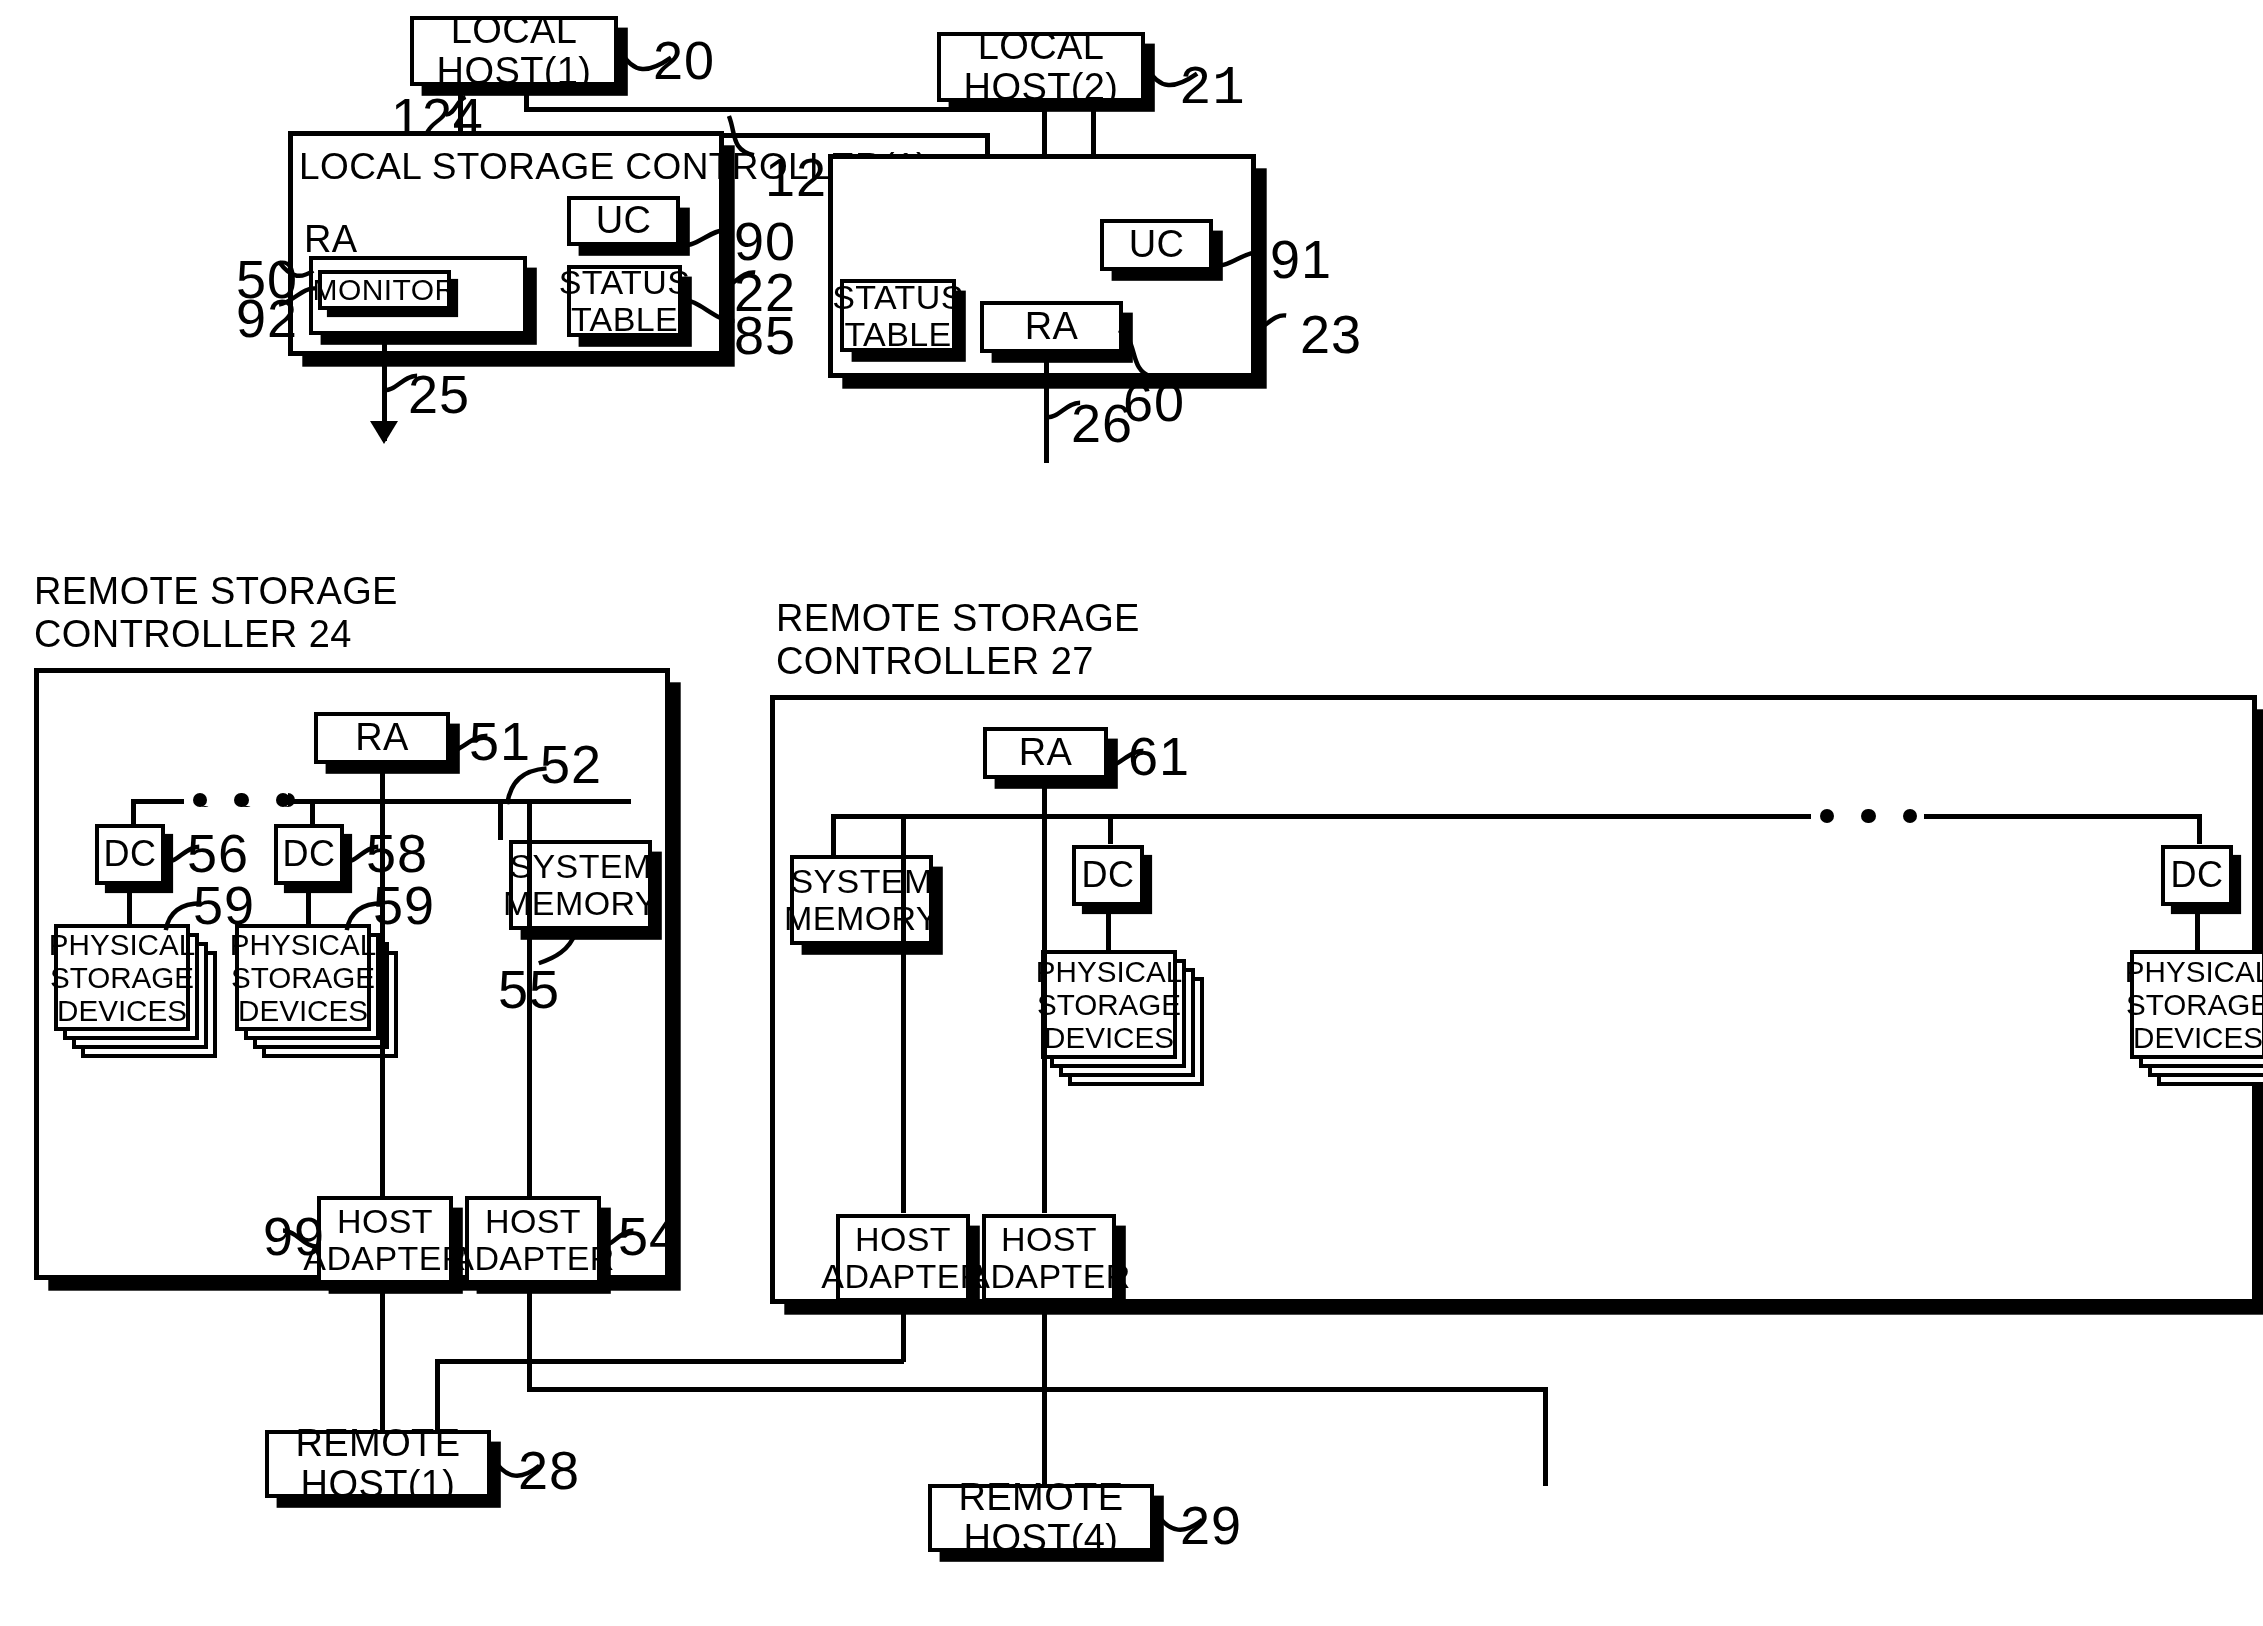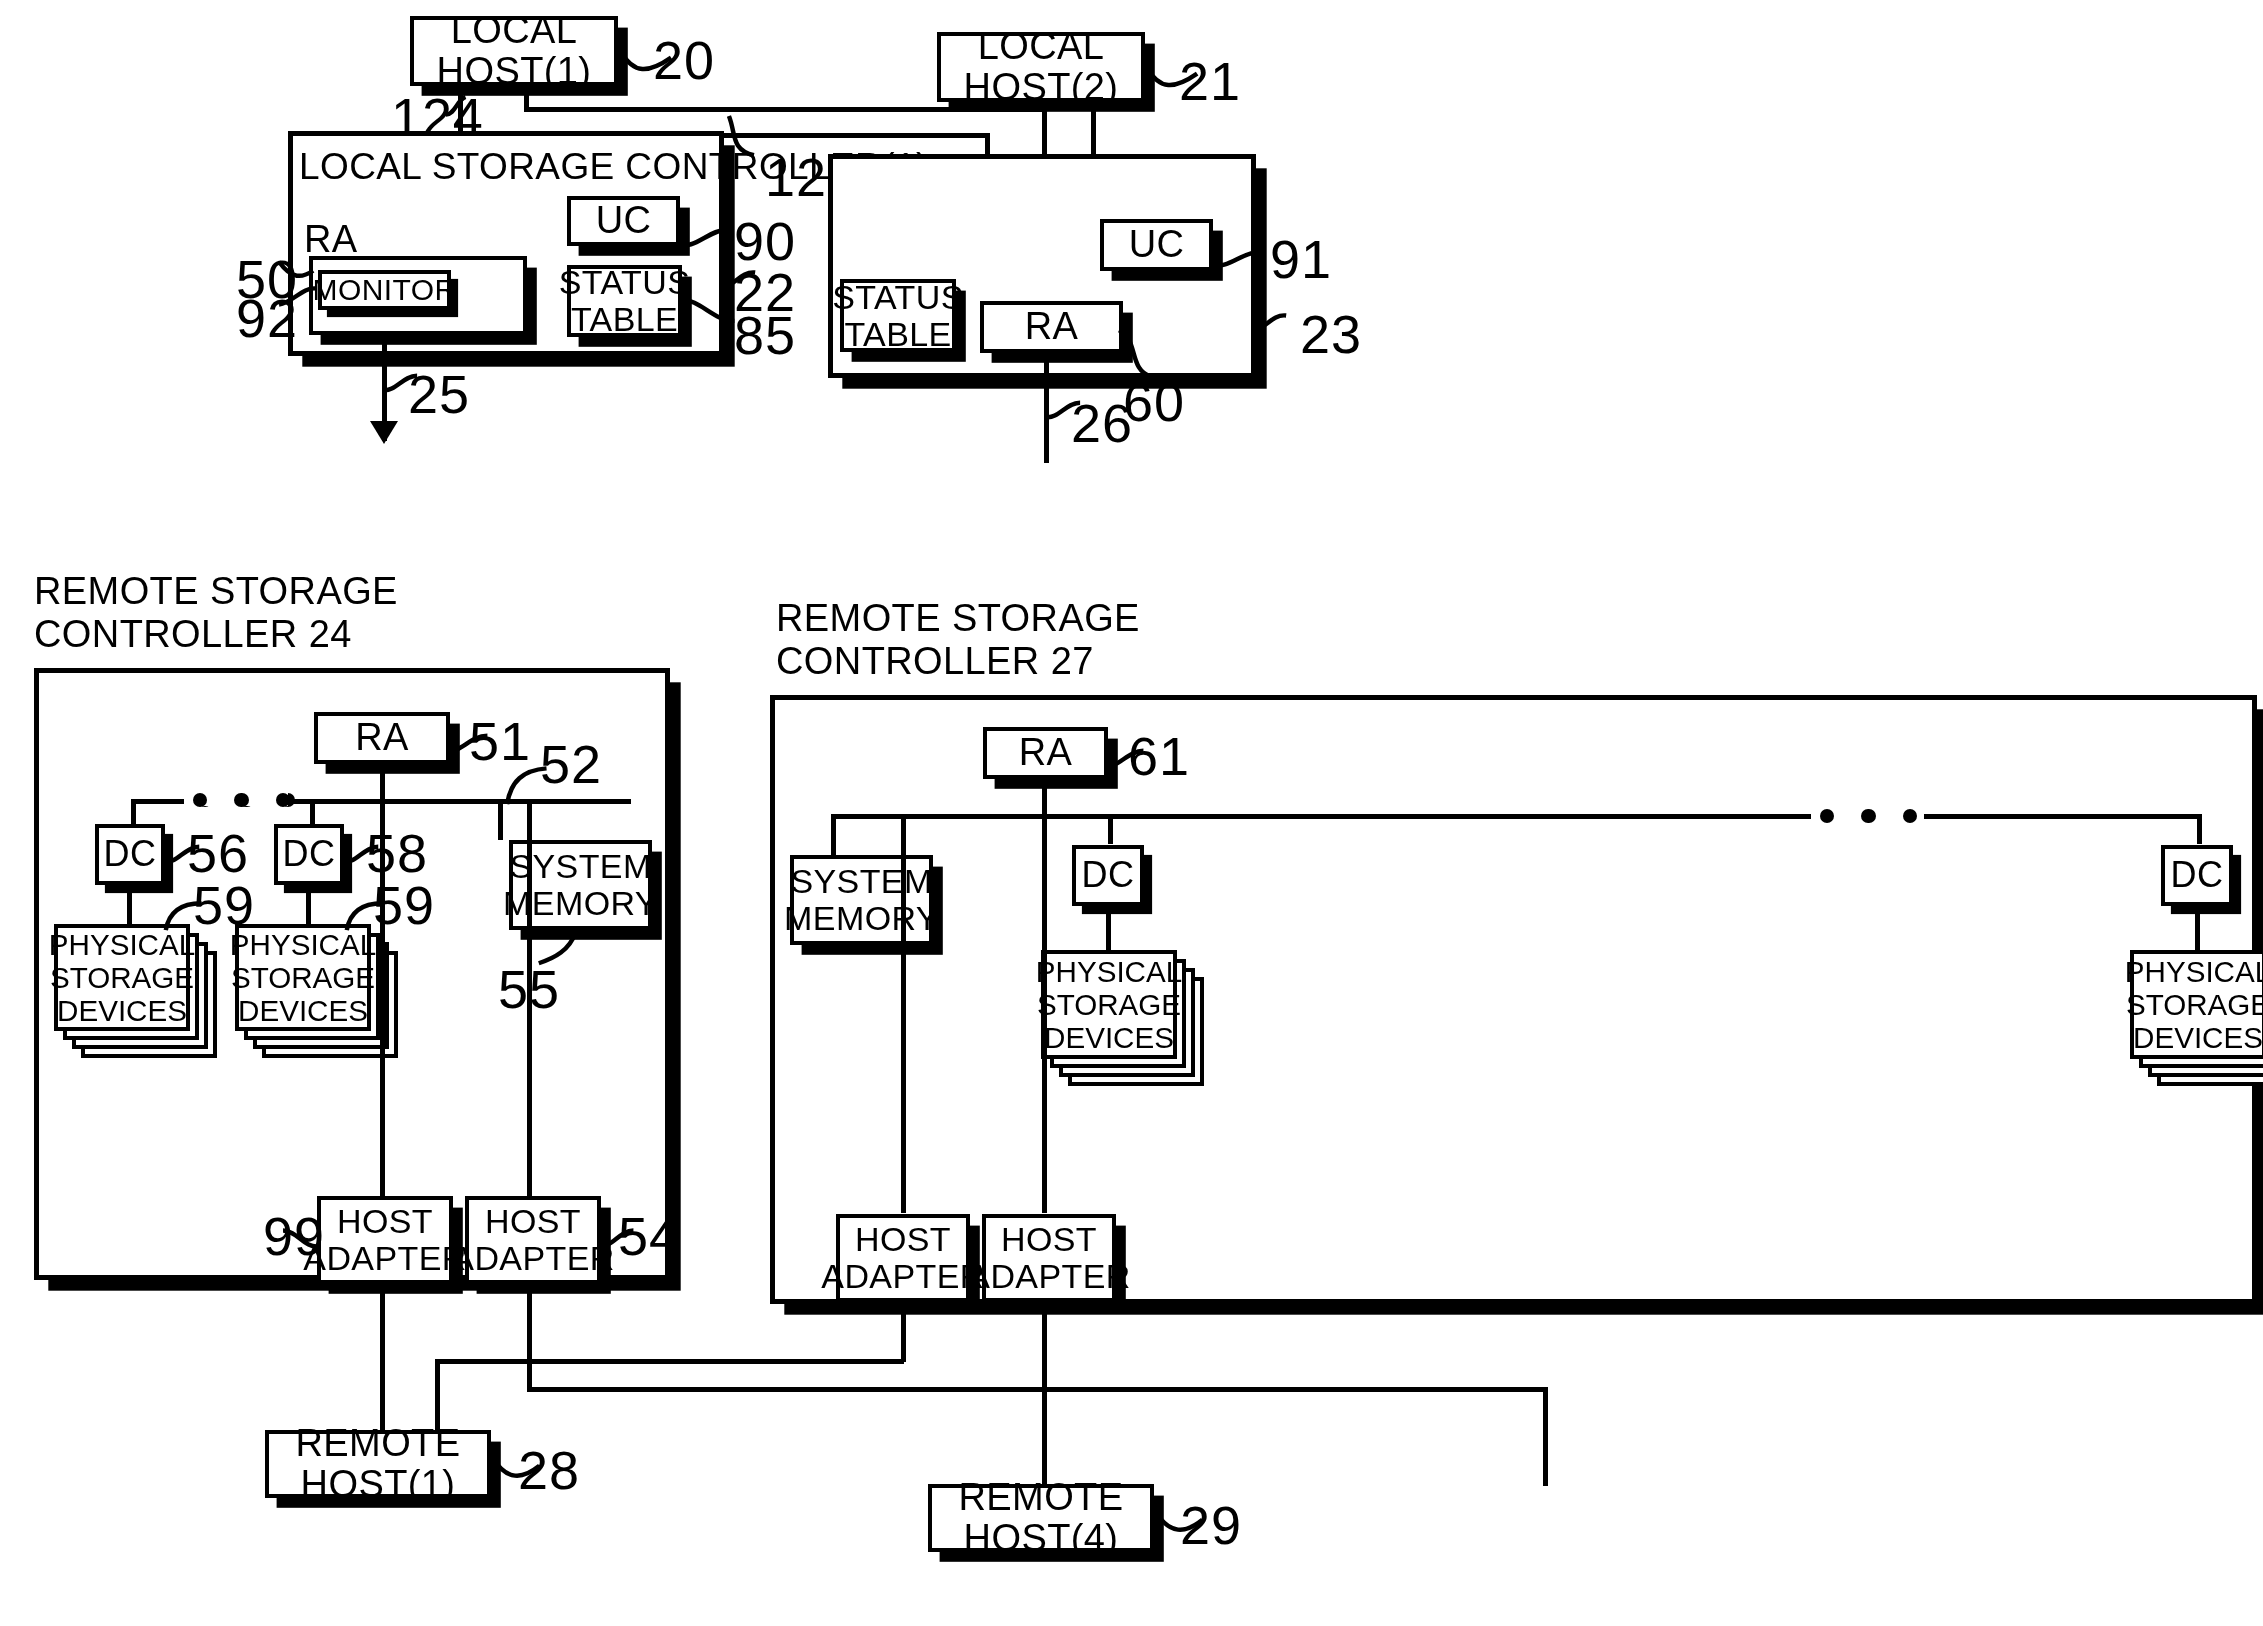--- a/index.html
+++ b/index.html
@@ -89,21 +89,21 @@
   <div class="ref" style="left:653px;top:29px;">20</div>
 
   <div class="box" style="left:937px;top:32px;width:208px;height:70px;font-size:38px;">
     <span>LOCAL HOST(2)</span>
   </div>
   <div class="lead" style="left:1147px;top:63px;">
     <svg width="54" height="32" viewBox="0 0 60 36">
         <path d="M0 6 C14 30,30 30,56 12" stroke="#000" stroke-width="5" fill="none"></path>
       </svg>
   </div>
-  <div class="ref" style="left:1179px;top:50px;">21</div>
+  <div class="ref" style="left:1179px;top:58px;font-family:Liberation Mono, monospace;">21</div>
 
   <div class="line vl" style="left:458px;top:86px;height:48px;"></div>
   <div class="ref" style="left:391px;top:86px;">124</div>
   <div class="lead" style="left:446px;top:95px;">
     <svg width="23" height="25" viewBox="0 0 26 28">
         <path d="M22 2 C12 6,10 22,0 22" stroke="#000" stroke-width="5" fill="none"></path>
       </svg>
   </div>
   <div class="line vl" style="left:458px;top:134px;height:2.7px;"></div>
 

